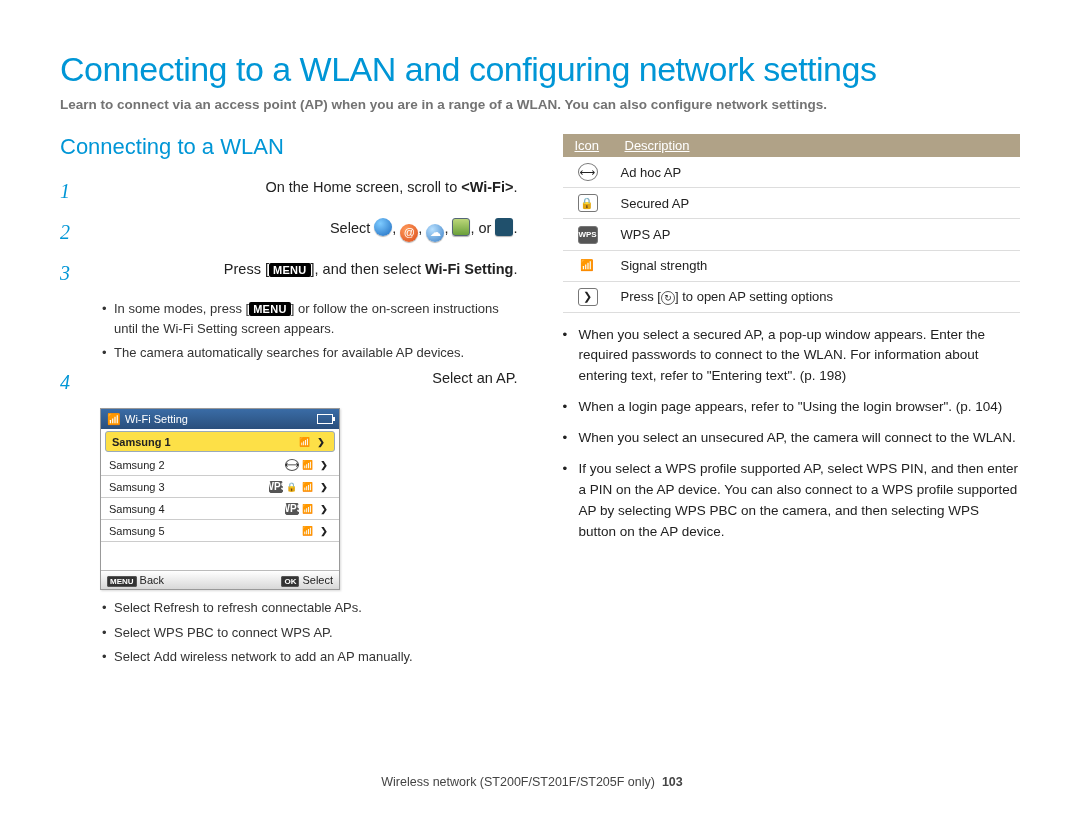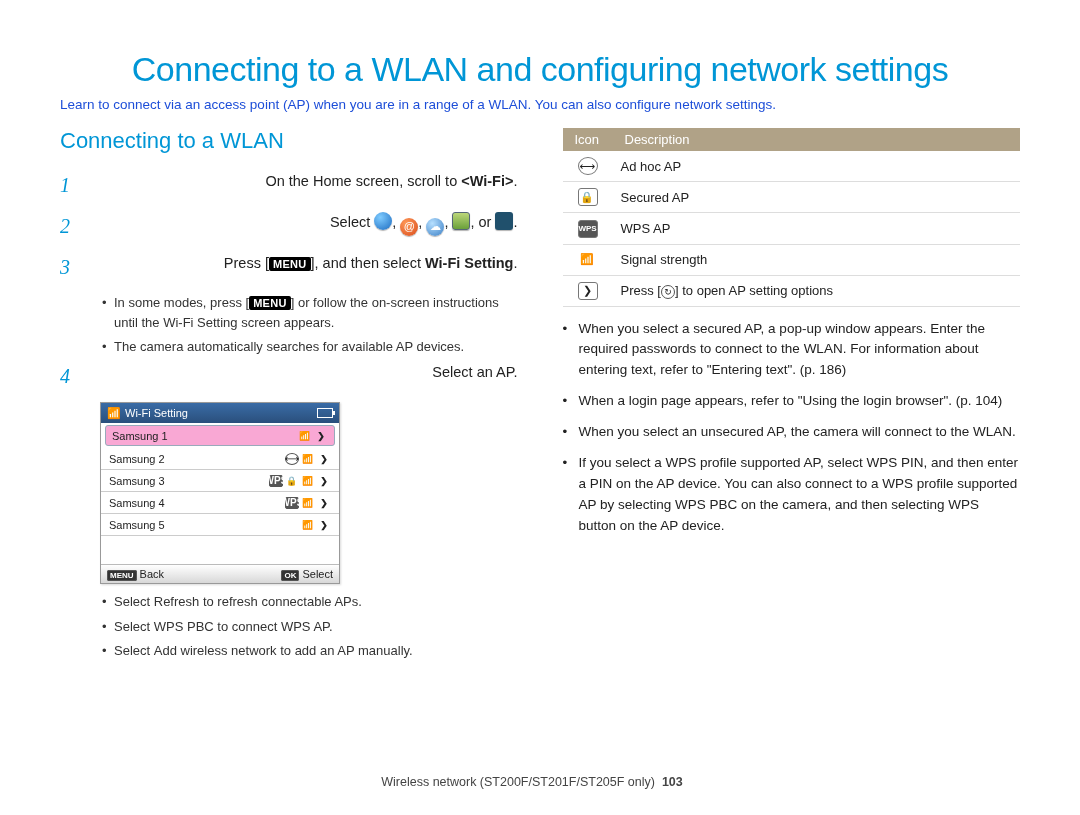--- a/index.html
+++ b/index.html
@@ -13,27 +13,26 @@
     padding: 50px 60px 30px 60px;
     position: relative;
     font-weight: 300;
   }
   .page-title {
     color: #0096d6;
     font-size: 34px;
     font-weight: 400;
     margin-bottom: 8px;
     letter-spacing: -0.5px;
-    text-align: center;
   }
   .page-intro {
     font-size: 13.5px;
-    color: #1d4ed8;
-    margin-bottom: 16px;
-    font-weight: 400;
+    color: #737373;
+    margin-bottom: 22px;
+    font-weight: 700;
   }
   .columns {
     display: flex;
     gap: 45px;
   }
   .col { flex: 1; min-width: 0; }
   .section-heading {
     color: #0096d6;
     font-size: 22px;
     font-weight: 400;
@@ -93,34 +92,34 @@
     background: linear-gradient(#3a6ca6,#2a4f7c);
     color:#fff;
     display:flex; align-items:center; justify-content:space-between;
     padding: 3px 6px;
   }
   .wifi-mark { width:14px;height:14px; display:inline-flex; align-items:center; justify-content:center;}
   .batt { width:16px;height:10px;border:1px solid #fff;position:relative;}
   .batt::after{content:"";position:absolute;right:-3px;top:2px;width:2px;height:4px;background:#fff;}
   .batt .fill{background:#fff;width:100%;height:100%;}
   .dev-row { display:flex; align-items:center; justify-content:space-between; padding:4px 8px; border-bottom:1px solid #ccc; background:#fff;}
-  .dev-row.sel { background:#f9a8d4; border:1px solid #9ab; border-radius:3px; margin:2px 4px; padding:3px 6px;}
+  .dev-row.sel { background:#fde047; border:1px solid #9ab; border-radius:3px; margin:2px 4px; padding:3px 6px;font-weight:bold;}
   .dev-row .name { flex:1; }
   .dev-row .icons span { margin-left:2px; display:inline-flex; align-items:center; justify-content:center; width:14px; height:12px; font-size:10px;}
   .wps-badge { border:1px solid #555; background:#555; color:#fff; font-size:7px; padding:0 1px; border-radius:2px; font-weight:700;}
   .lock-i::before{content:"\1F512"; font-size:9px;}
   .sig-i::before{content:"\1F4F6"; font-size:9px;}
   .adhoc-i {border:1px solid #555;border-radius:50%;width:12px;height:12px;font-size:7px;}
   .chev::before{content:"\276F"; font-size:9px; font-weight:700;}
   .dev-footer { background:linear-gradient(#fff,#d8d8d8); display:flex; justify-content:space-between; padding:3px 6px; border-top:1px solid #bbb;margin-top:28px;}
   .kbtn { border:1px solid #555; background:#333; color:#fff; font-size:8px; padding:0 2px; border-radius:2px; margin-right:3px; font-weight:700;}
 
   
   .icon-table { width: 100%; border-collapse: collapse; font-size:13px; margin-bottom:12px;}
-  .icon-table th { background:#b0a287; color:#fff; font-weight:400; text-align:left; padding:4px 12px;}
+  .icon-table th { background:#b0a287; color:#fff; font-weight:400; text-align:left; padding:4px 12px;text-decoration:underline;}
   .icon-table td { padding:6px 8px; border-bottom:1px solid #ddd; vertical-align:middle;}
   .icon-table td:first-child { width:50px; text-align:center;}
   .tbl-icon { display:inline-flex; width:20px; height:18px; align-items:center; justify-content:center; border:1px solid #777; border-radius:3px; background:#fff; font-size:11px;}
   .tbl-icon.round { border-radius:50%;}
   .reload-i {border:1px solid #555;border-radius:50%;width:14px;height:14px;display:inline-flex;align-items:center;justify-content:center;font-size:9px;}
 
   .notes { font-size:13.5px; line-height:1.55; }
   .notes li { list-style:none; position:relative; padding-left:16px; margin-bottom:10px;}
   .notes li::before { content:"•"; position:absolute; left:0;}
 
@@ -243,21 +242,21 @@
       <tr>
         <td><span class="tbl-icon">❯</span></td>
         <td>
           <span>Press [</span><span class="reload-i">↻</span><span>] to open AP setting options</span>
         </td>
       </tr>
     </tbody>
       </table>
 
     <ul class="notes">
-      <li>When you select a secured AP, a pop-up window appears. Enter the required passwords to connect to the WLAN. For information about entering text, refer to "Entering text". (p. 186)</li>
+      <li>When you select a secured AP, a pop-up window appears. Enter the required passwords to connect to the WLAN. For information about entering text, refer to "Entering text". (p. 198)</li>
       <li>When a login page appears, refer to "Using the login browser". (p. 104)</li>
       <li>When you select an unsecured AP, the camera will connect to the WLAN.</li>
       <li>
         <span>If you select a WPS profile supported AP, select </span><b>WPS PIN</b><span>, and then enter a PIN on the AP device. You can also connect to a WPS profile supported AP by selecting </span><b>WPS PBC</b><span> on the camera, and then selecting </span><b>WPS</b><span> button on the AP device.</span>
       </li>
     </ul>
   </div>
 </div>
 
 <div class="footer">

